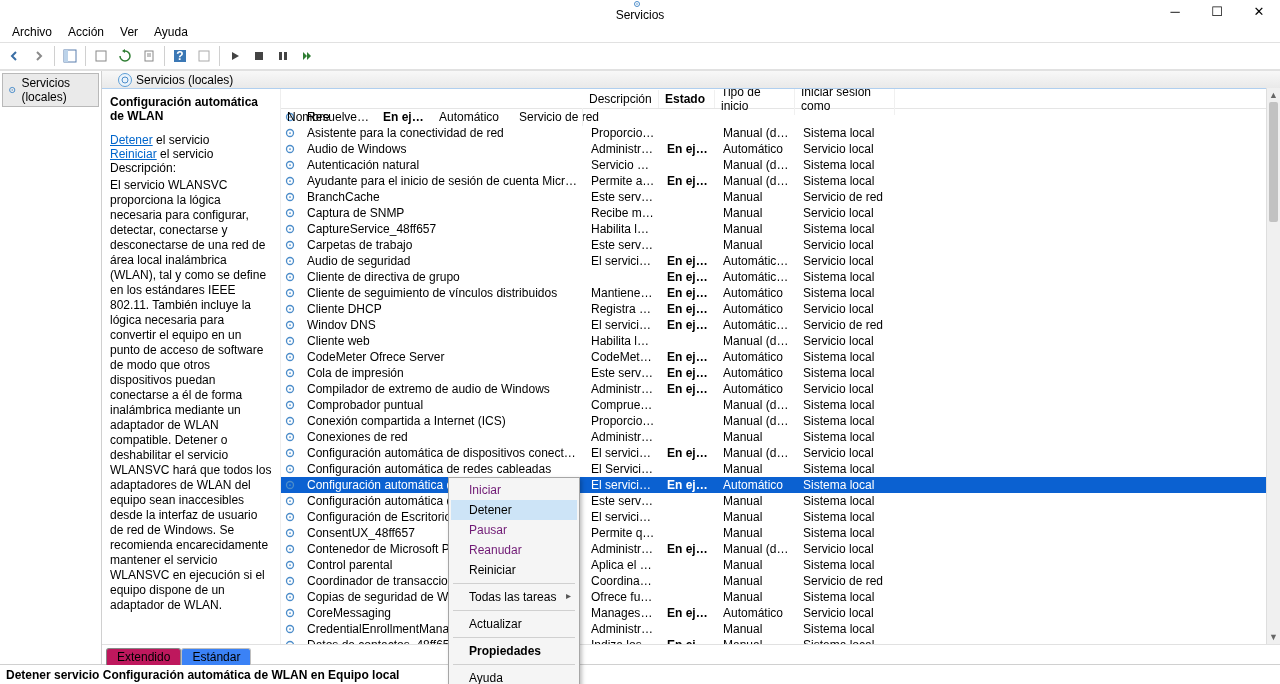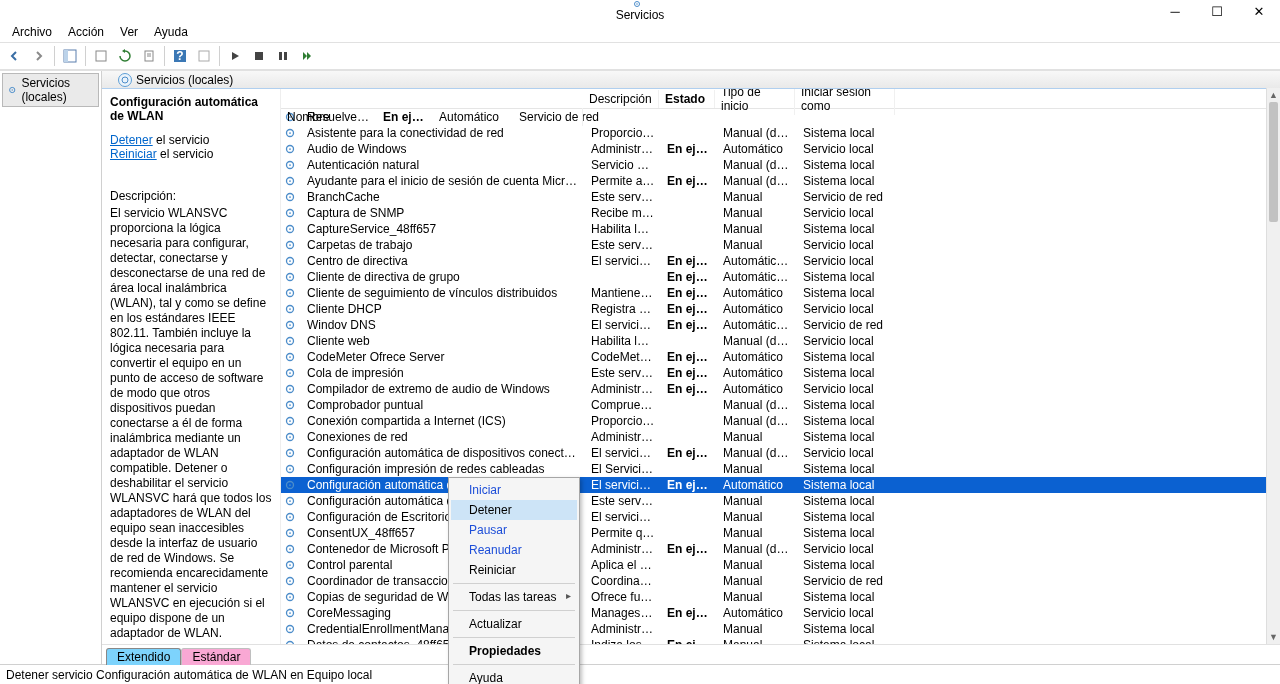--- a/index.html
+++ b/index.html
@@ -16,46 +16,46 @@
 .main { display: flex; height: calc(100% - 90px); border-top: 1px solid #e1e1e1; }
 .leftpane { width: 102px; border-right: 1px solid #d0d0d0; padding: 0; }
 .leftpane .node { display: flex; align-items: center; padding: 2px 4px; background: #eaeaea; border: 1px solid #b9b9b9; margin: 2px; }
 .rightpane { flex: 1; display: flex; flex-direction: column; position: relative; }
 .tabheader { height: 18px; display: flex; align-items: center; background: linear-gradient(#f8f8f8,#e9e9e9); border-bottom: 1px solid #b0cfef; padding-left: 16px; }
 .tabheader .tabicon { width: 14px; height: 14px; margin-right: 4px; border: 1px solid #5e9ed6; border-radius: 50%; background: #eaf3fb; display:flex; align-items:center; justify-content:center; }
 .content { flex: 1; display: flex; overflow: hidden; }
 .detail { width: 178px; padding: 6px 8px; }
 .detail .dtitle { font-weight: bold; margin-bottom: 10px; color: #000; }
 .detail a { color: #0066cc; text-decoration: underline; cursor: pointer; }
-.detail .desc-lbl { margin-top: 28px; }
+.detail .desc-lbl { }
 .detail .desc { margin-top: 3px; line-height: 1.25; }
 .listwrap { flex: 1; position: relative; overflow: hidden; border-left: 1px solid #eee; }
 .listhdr { display: flex; height: 20px; align-items: center; border-bottom: 1px solid #e5e5e5; background: #fff; position: sticky; top:0; }
 .listhdr div { padding: 2px 6px; border-right: 1px solid #f0f0f0; }
 .col-n { width: 302px; margin-top: 36px; }
 .col-d { width: 76px; }
 .col-e { width: 56px; font-weight: bold; }
 .col-t { width: 80px; }
 .col-s { width: 100px; }
 .rows { overflow-y: auto; height: calc(100% - 20px); }
 .row { display: flex; height: 16px; align-items: center; }
 .row.sel { background: #0b61d1; color: #fff; }
 .row .cell { padding: 0 6px; overflow: hidden; white-space: nowrap; text-overflow: ellipsis; }
 .row .svcicon { width: 14px; height: 14px; margin: 0 4px 0 2px; flex-shrink: 0; }
 .tabsbottom { height: 20px; display: flex; align-items: flex-end; padding-left: 4px; border-top: 1px solid #e1e1e1; }
-.tabsbottom span { padding: 1px 10px; border: 1px solid #bfbfbf; border-bottom: none; border-top-left-radius: 3px; border-top-right-radius: 3px; background: #f9a8d4; margin-right: 0px; position: relative; top: 1px; }
-.tabsbottom span.active { background: #7dd3fc; border-color: #888; }
+.tabsbottom span { padding: 1px 10px; border: 1px solid #bfbfbf; border-bottom: none; border-top-left-radius: 3px; border-top-right-radius: 3px; background: #3b82f6; margin-right: 0px; position: relative; top: 1px; }
+.tabsbottom span.active { background: #be185d; border-color: #888; }
 .ctxmenu { position: absolute; left: 448px; top: 477px; width: 132px; background: #f5f5f5; border: 1px solid #a6a6a6; box-shadow: 2px 2px 4px rgba(0,0,0,.25); z-index: 50; padding: 2px; }
 .ctxmenu .mi { padding: 3px 18px; color: #000; position: relative; }
-.ctxmenu .mi.disabled { color: #1d4ed8; }
+.ctxmenu .mi.disabled { color: #701a75; }
 .ctxmenu .mi.hover { background: #cde4f7; }
 .ctxmenu .mi.bold { font-weight: bold; }
 .ctxmenu .sep2 { height: 1px; background: #d0d0d0; margin: 3px 2px; }
 .ctxmenu .arrow::after { content: "▸"; position: absolute; right: 6px; font-size: 10px; color: #555; }
-.statusbar { height: 20px; padding: 2px 6px; border-top: 1px solid #d0d0d0; display: flex; align-items: center; }
+.statusbar { height: 20px; padding: 2px 6px; border-top: 1px solid #d0d0d0; display: flex; align-items: center; font-weight: bold; }
 .scrolltrack { position: absolute; right: 0; top: 88px; width: 14px; bottom: 40px; background: #f0f0f0; border-left: 1px solid #dedede; }
 .scrolltrack .thumb { position: absolute; left: 2px; right: 2px; top: 14px; height: 120px; background: #c2c2c2; border-radius: 2px; }
 .scrolltrack .arr { position: absolute; left:0; right:0; height:14px; display:flex; align-items:center; justify-content:center; font-size:9px; color:#666;}
 .scrolltrack .arr.up { top:0; }
 .scrolltrack .arr.dn { bottom:0; }
 svg.gear { width:14px; height:14px; }
 </style>
 </head>
 <body>
 
@@ -288,21 +288,21 @@
               <div class="cell col-d">Este servicio ...</div>
               <div class="cell col-e"></div>
               <div class="cell col-t">Manual</div>
               <div class="cell col-s">Servicio local</div>
             </div>
             <div class="row">
               <svg class="svcicon" viewBox="0 0 16 16">
                 <circle cx="8" cy="8" r="4" fill="none" stroke="#4c8dca" stroke-width="1.5"></circle>
                 <circle cx="8" cy="8" r="1" fill="#4c8dca"></circle>
               </svg>
-              <div class="cell" style="width:284px">Centro de directiva</div>
+              <div class="cell" style="width:284px">Audio de seguridad</div>
               <div class="cell col-d">El servicio W...</div>
               <div class="cell col-e">En ejecu...</div>
               <div class="cell col-t">Automático (in...</div>
               <div class="cell col-s">Servicio local</div>
             </div>
             <div class="row">
               <svg class="svcicon" viewBox="0 0 16 16">
                 <circle cx="8" cy="8" r="4" fill="none" stroke="#4c8dca" stroke-width="1.5"></circle>
                 <circle cx="8" cy="8" r="1" fill="#4c8dca"></circle>
               </svg>
@@ -431,21 +431,21 @@
               <div class="cell col-d">El servicio C...</div>
               <div class="cell col-e">En ejecu...</div>
               <div class="cell col-t">Manual (desen...</div>
               <div class="cell col-s">Servicio local</div>
             </div>
             <div class="row">
               <svg class="svcicon" viewBox="0 0 16 16">
                 <circle cx="8" cy="8" r="4" fill="none" stroke="#4c8dca" stroke-width="1.5"></circle>
                 <circle cx="8" cy="8" r="1" fill="#4c8dca"></circle>
               </svg>
-              <div class="cell" style="width:284px">Configuración impresión de redes cableadas</div>
+              <div class="cell" style="width:284px">Configuración automática de redes cableadas</div>
               <div class="cell col-d">El Servicio d...</div>
               <div class="cell col-e"></div>
               <div class="cell col-t">Manual</div>
               <div class="cell col-s">Sistema local</div>
             </div>
             <div class="row sel">
               <svg class="svcicon" viewBox="0 0 16 16">
                 <circle cx="8" cy="8" r="4" fill="none" stroke="#4c8dca" stroke-width="1.5"></circle>
                 <circle cx="8" cy="8" r="1" fill="#4c8dca"></circle>
               </svg>

